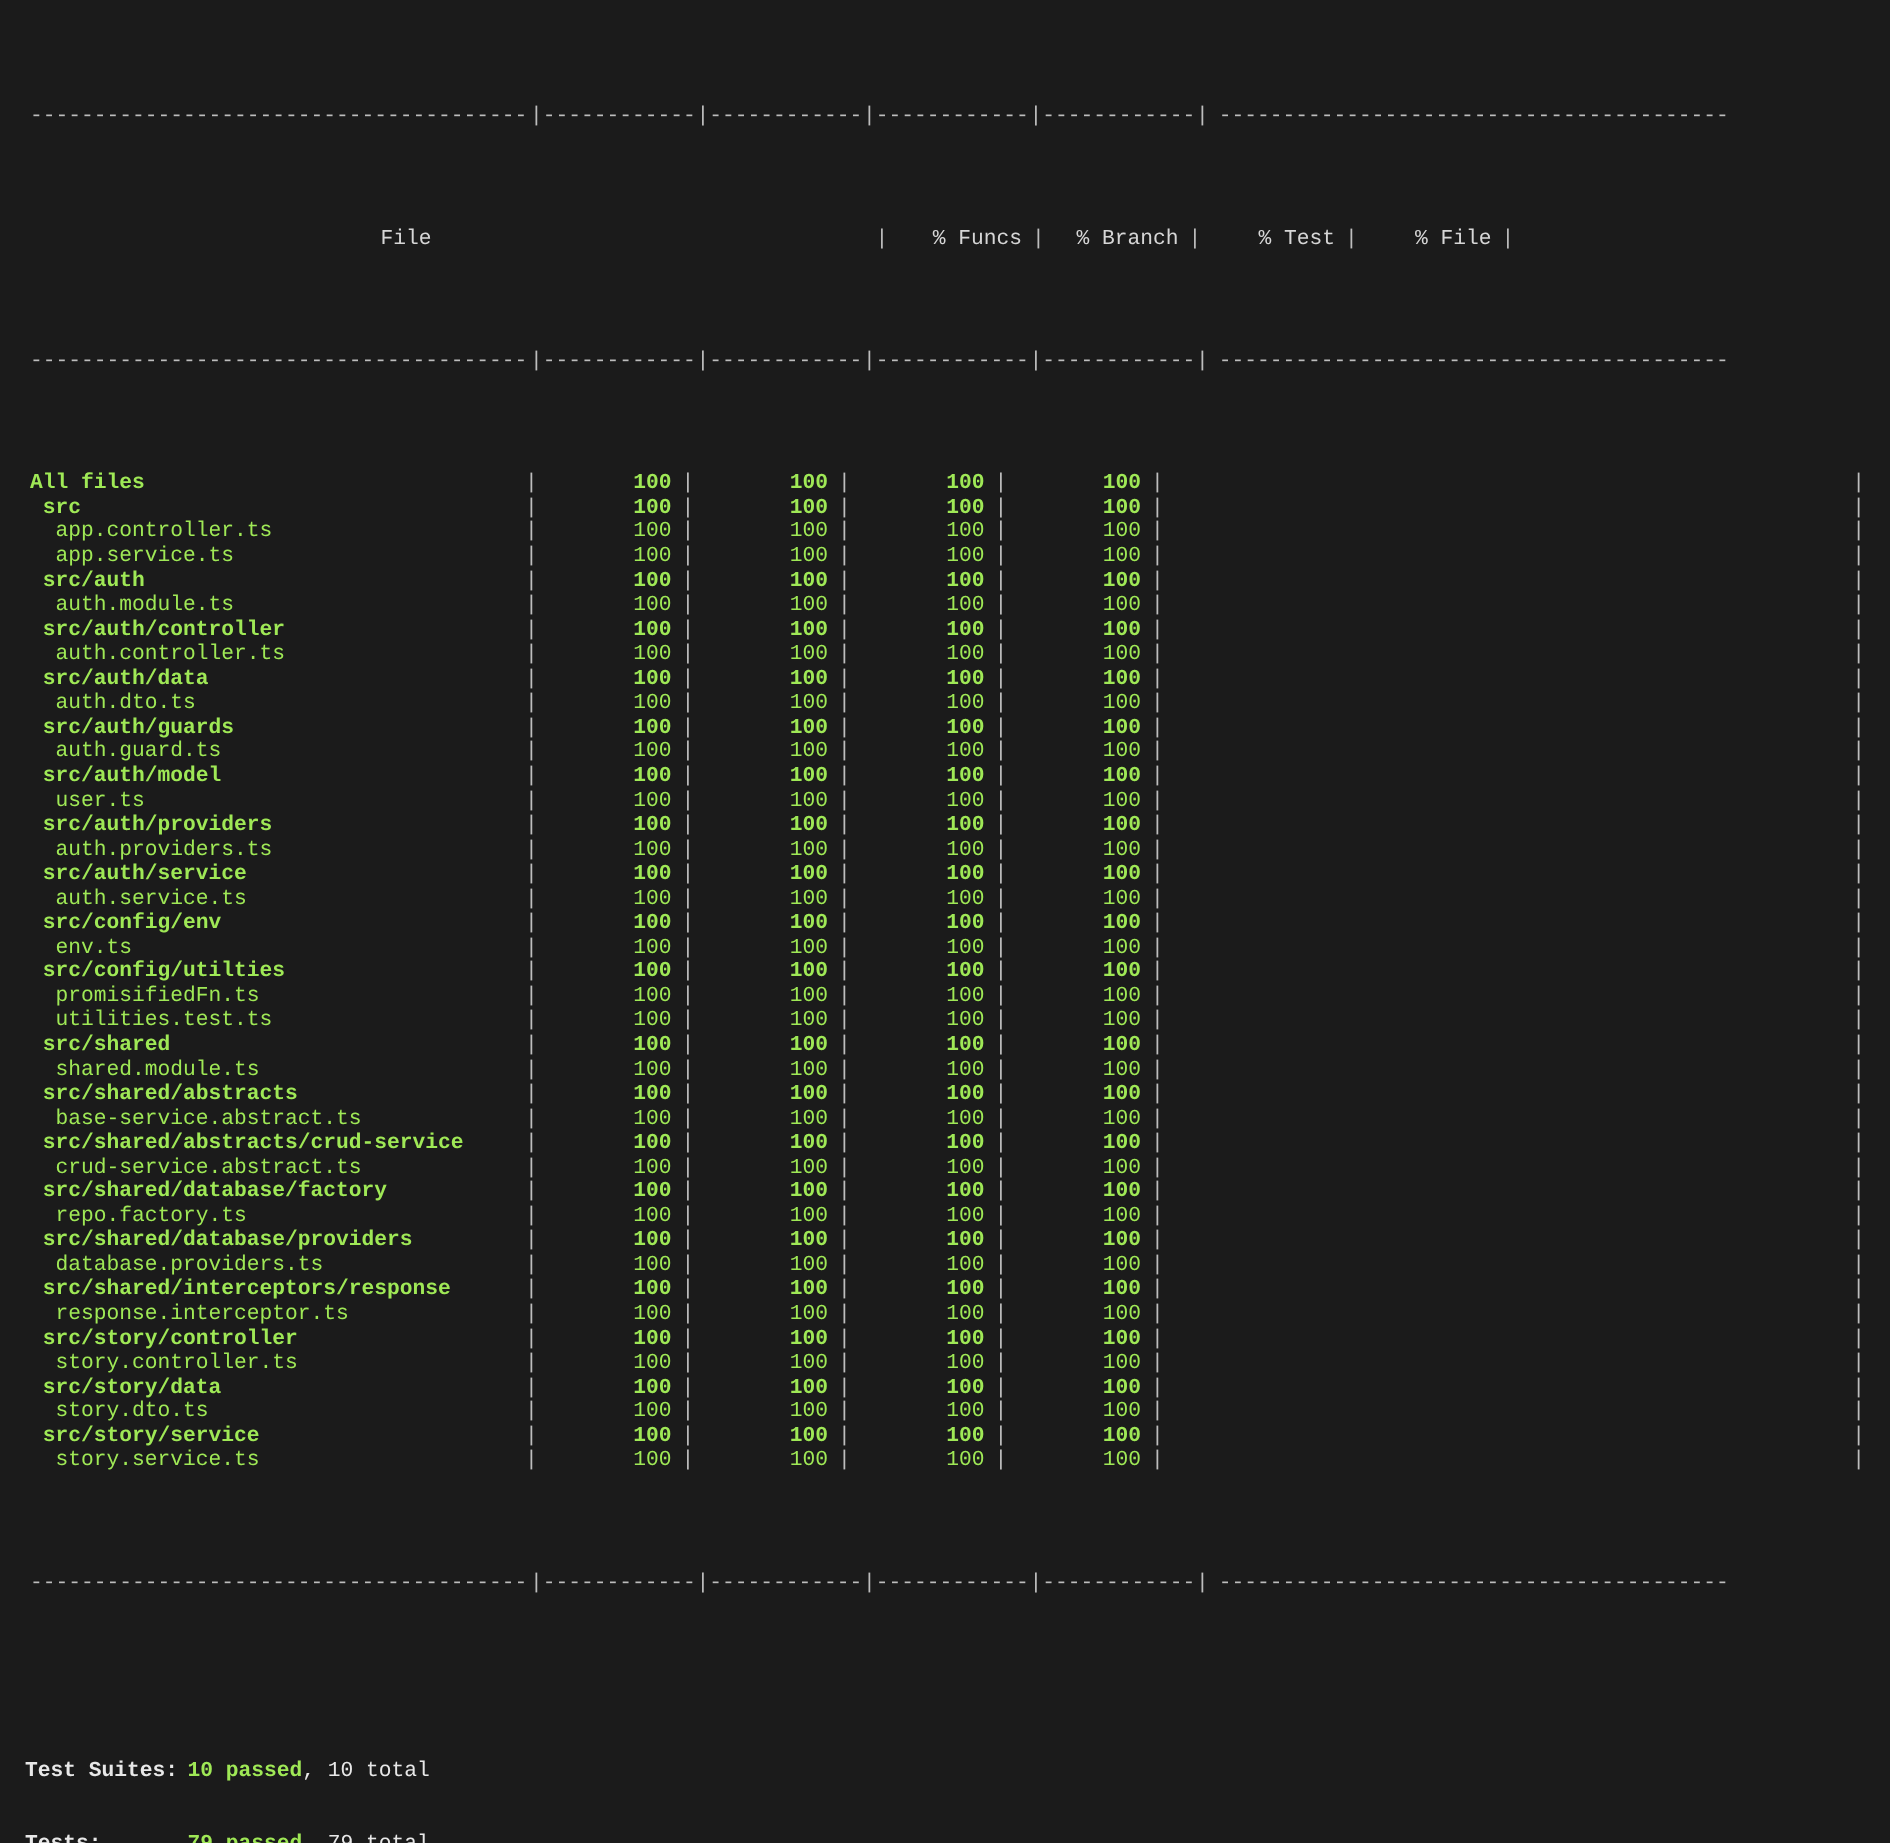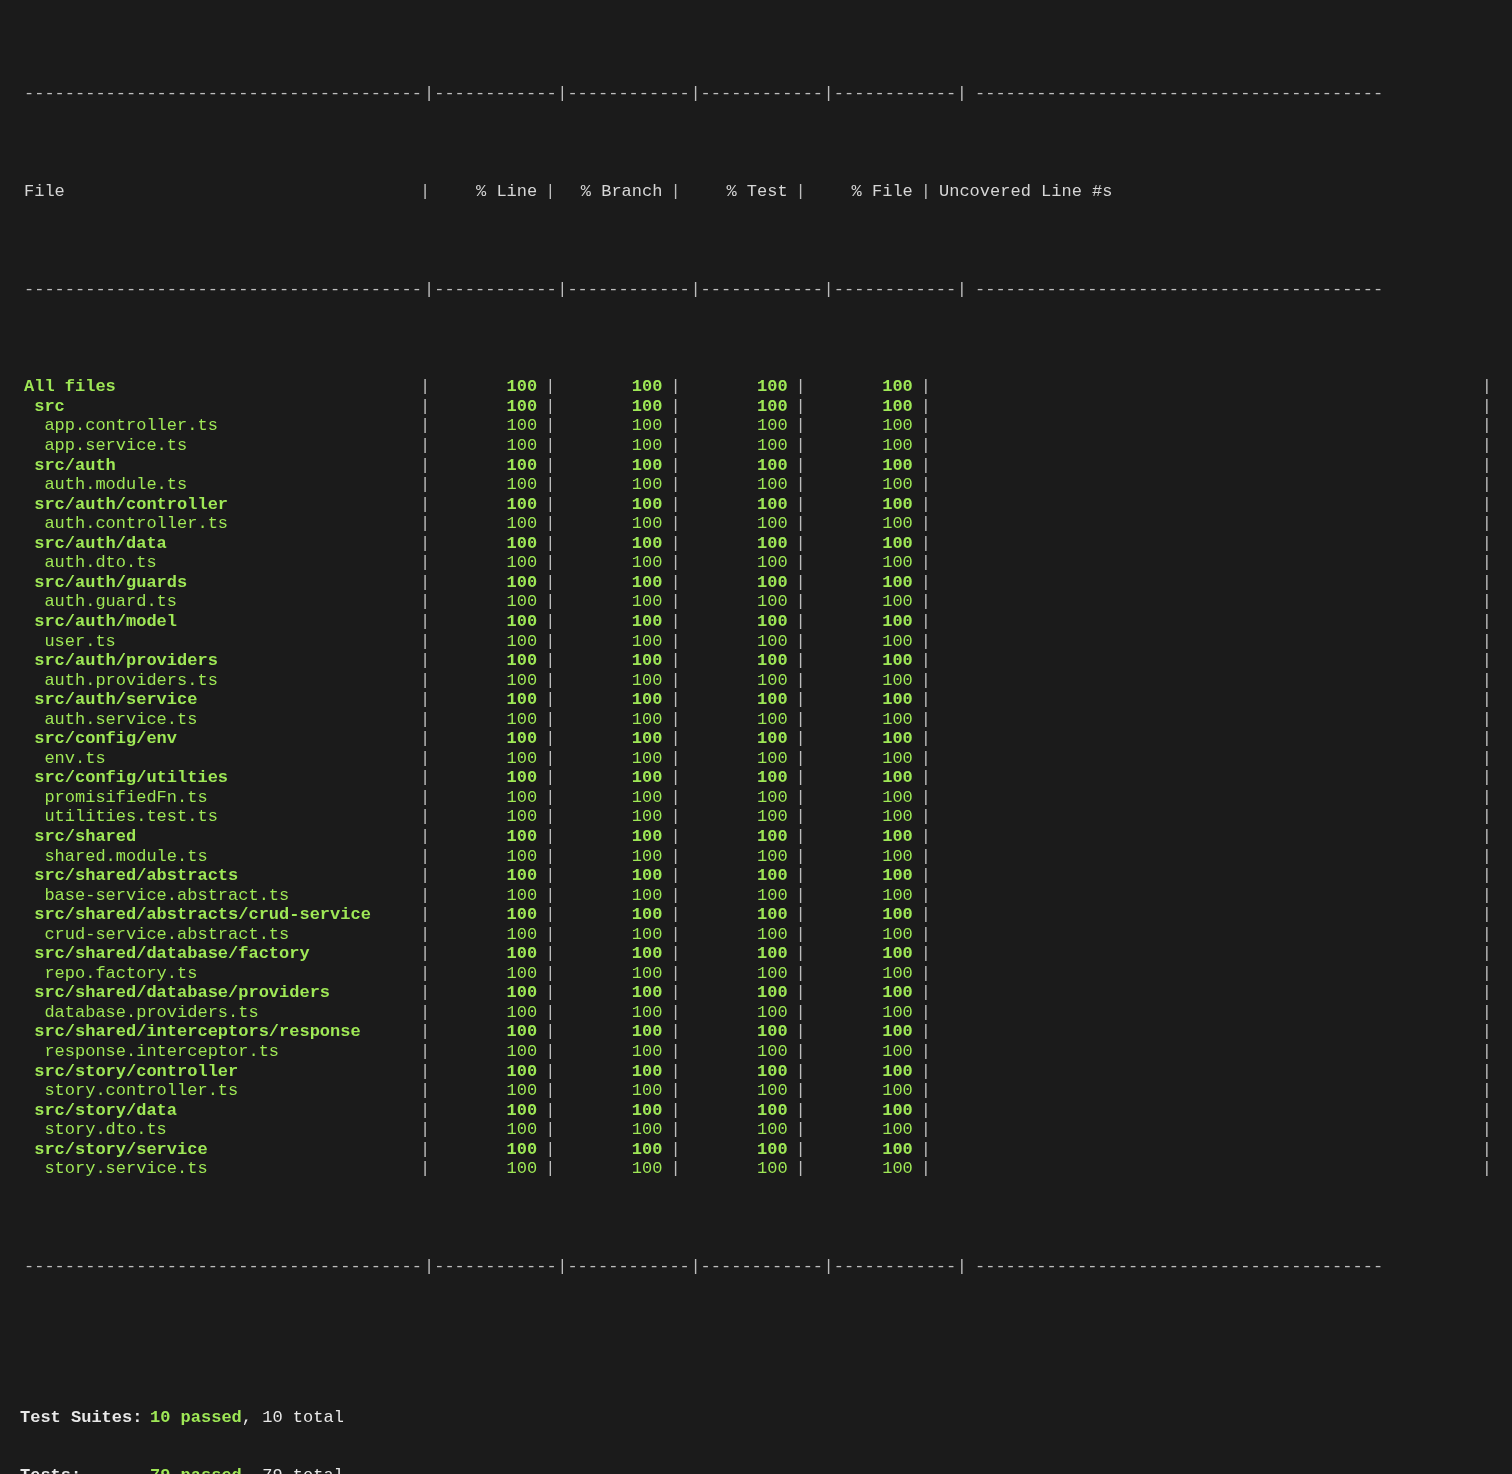--- a/index.html
+++ b/index.html
@@ -64,25 +64,24 @@
     <span class="dash c-stmts" id="dash-stmts-1">--------------------</span><span class="sep">|</span>
     <span class="dash c-branch" id="dash-branch-1">--------------------</span><span class="sep">|</span>
     <span class="dash c-funcs" id="dash-funcs-1">--------------------</span><span class="sep">|</span>
     <span class="dash c-lines" id="dash-lines-1">--------------------</span><span class="sep">|</span>
     <span class="dash c-unc" id="dash-unc-1">----------------------------------------</span>
   </div>
 
   
   <div class="row hdr">
     <span class="cell c-file">File</span><span class="sep">|</span>
-    <span class="cell c-stmts">% Line</span><span class="sep">|</span>
+    <span class="cell c-stmts">% Funcs</span><span class="sep">|</span>
     <span class="cell c-branch">% Branch</span><span class="sep">|</span>
     <span class="cell c-funcs">% Test</span><span class="sep">|</span>
     <span class="cell c-lines">% File</span><span class="sep">|</span>
-    <span class="cell c-unc">Uncovered Line #s</span>
   </div>
 
   
   <div class="rule">
     <span class="dash c-file" id="dash-file-2">------------------------------------------------------------</span><span class="sep">|</span>
     <span class="dash c-stmts" id="dash-stmts-2">--------------------</span><span class="sep">|</span>
     <span class="dash c-branch" id="dash-branch-2">--------------------</span><span class="sep">|</span>
     <span class="dash c-funcs" id="dash-funcs-2">--------------------</span><span class="sep">|</span>
     <span class="dash c-lines" id="dash-lines-2">--------------------</span><span class="sep">|</span>
     <span class="dash c-unc" id="dash-unc-2">----------------------------------------</span>

